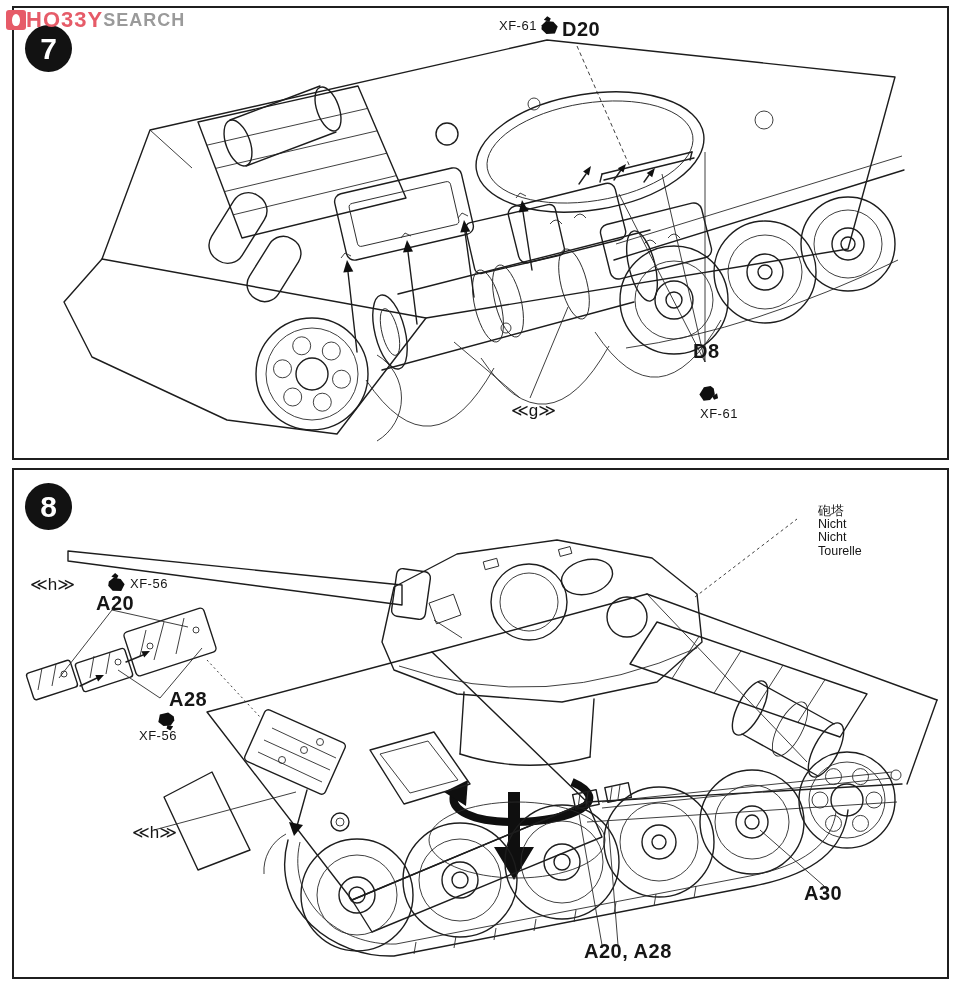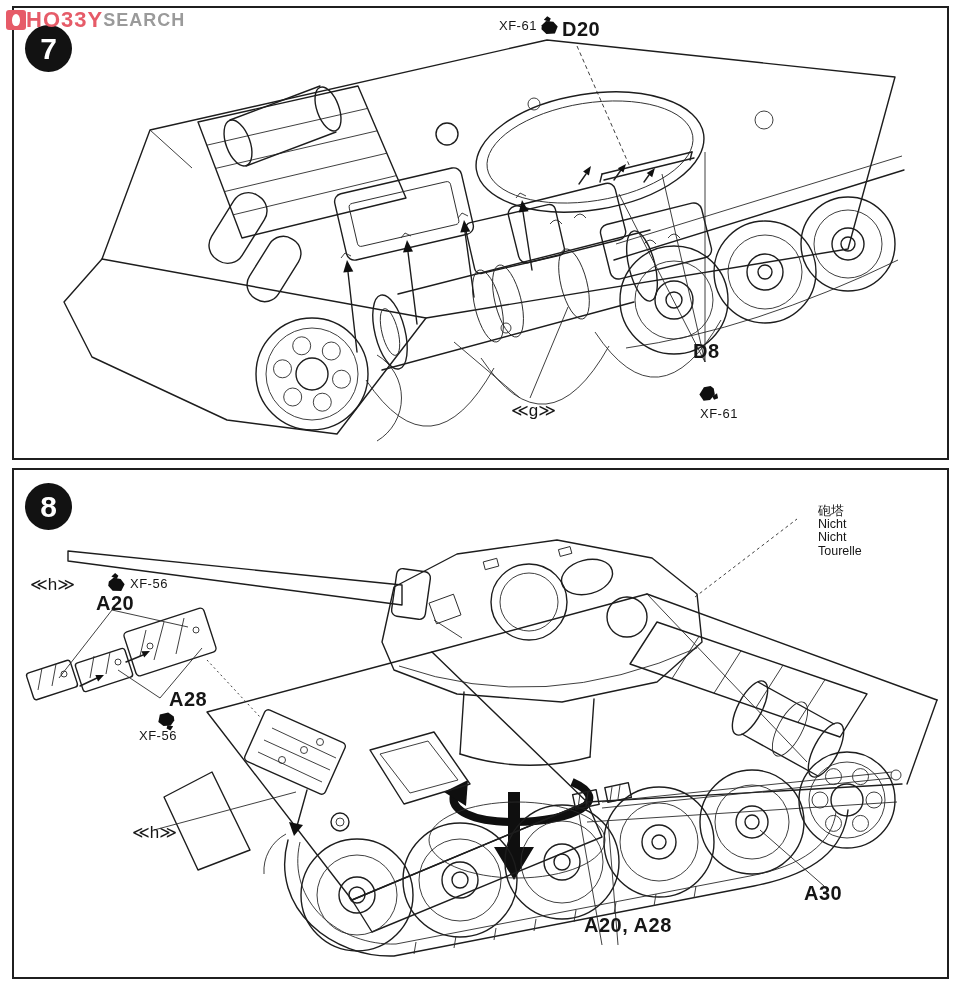--- a/index.html
+++ b/index.html
@@ -337,15 +337,15 @@
   <span class="lbl group" style="left:118px;top:352px;">≪h≫</span>
 
   <div class="lbl mlblock" style="left:783px;top:34px;margin-left:21px;">
     <div class="ja">砲塔</div>
     <div>Nicht</div>
     <div>Nicht</div>
     <div>Tourelle</div>
   </div>
 
   <span class="lbl part" style="left:790px;top:412px;">A30</span>
-  <span class="lbl part" style="left:570px;top:444px;">A20, A28</span>
+  <span class="lbl part" style="left:570px;top:470px;">A20, A28</span>
 
 </div>
 
 </body></html>

